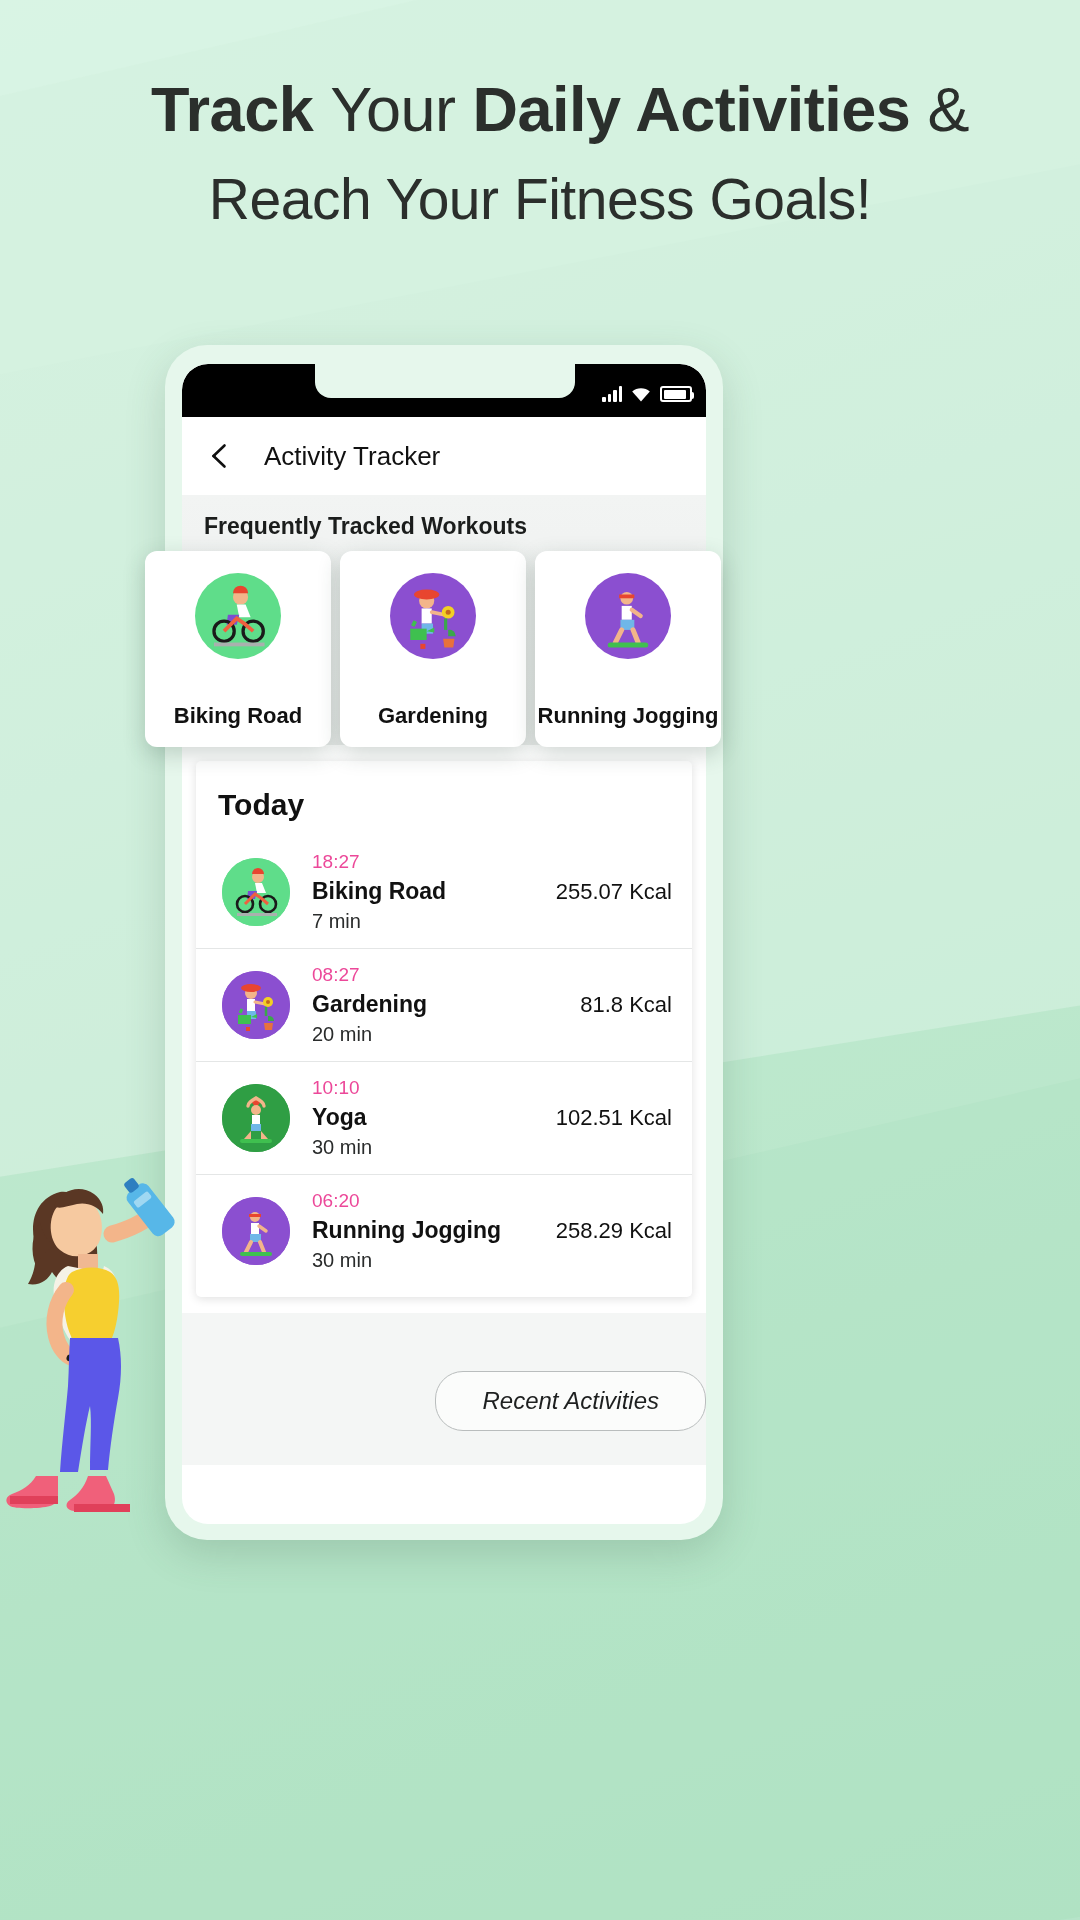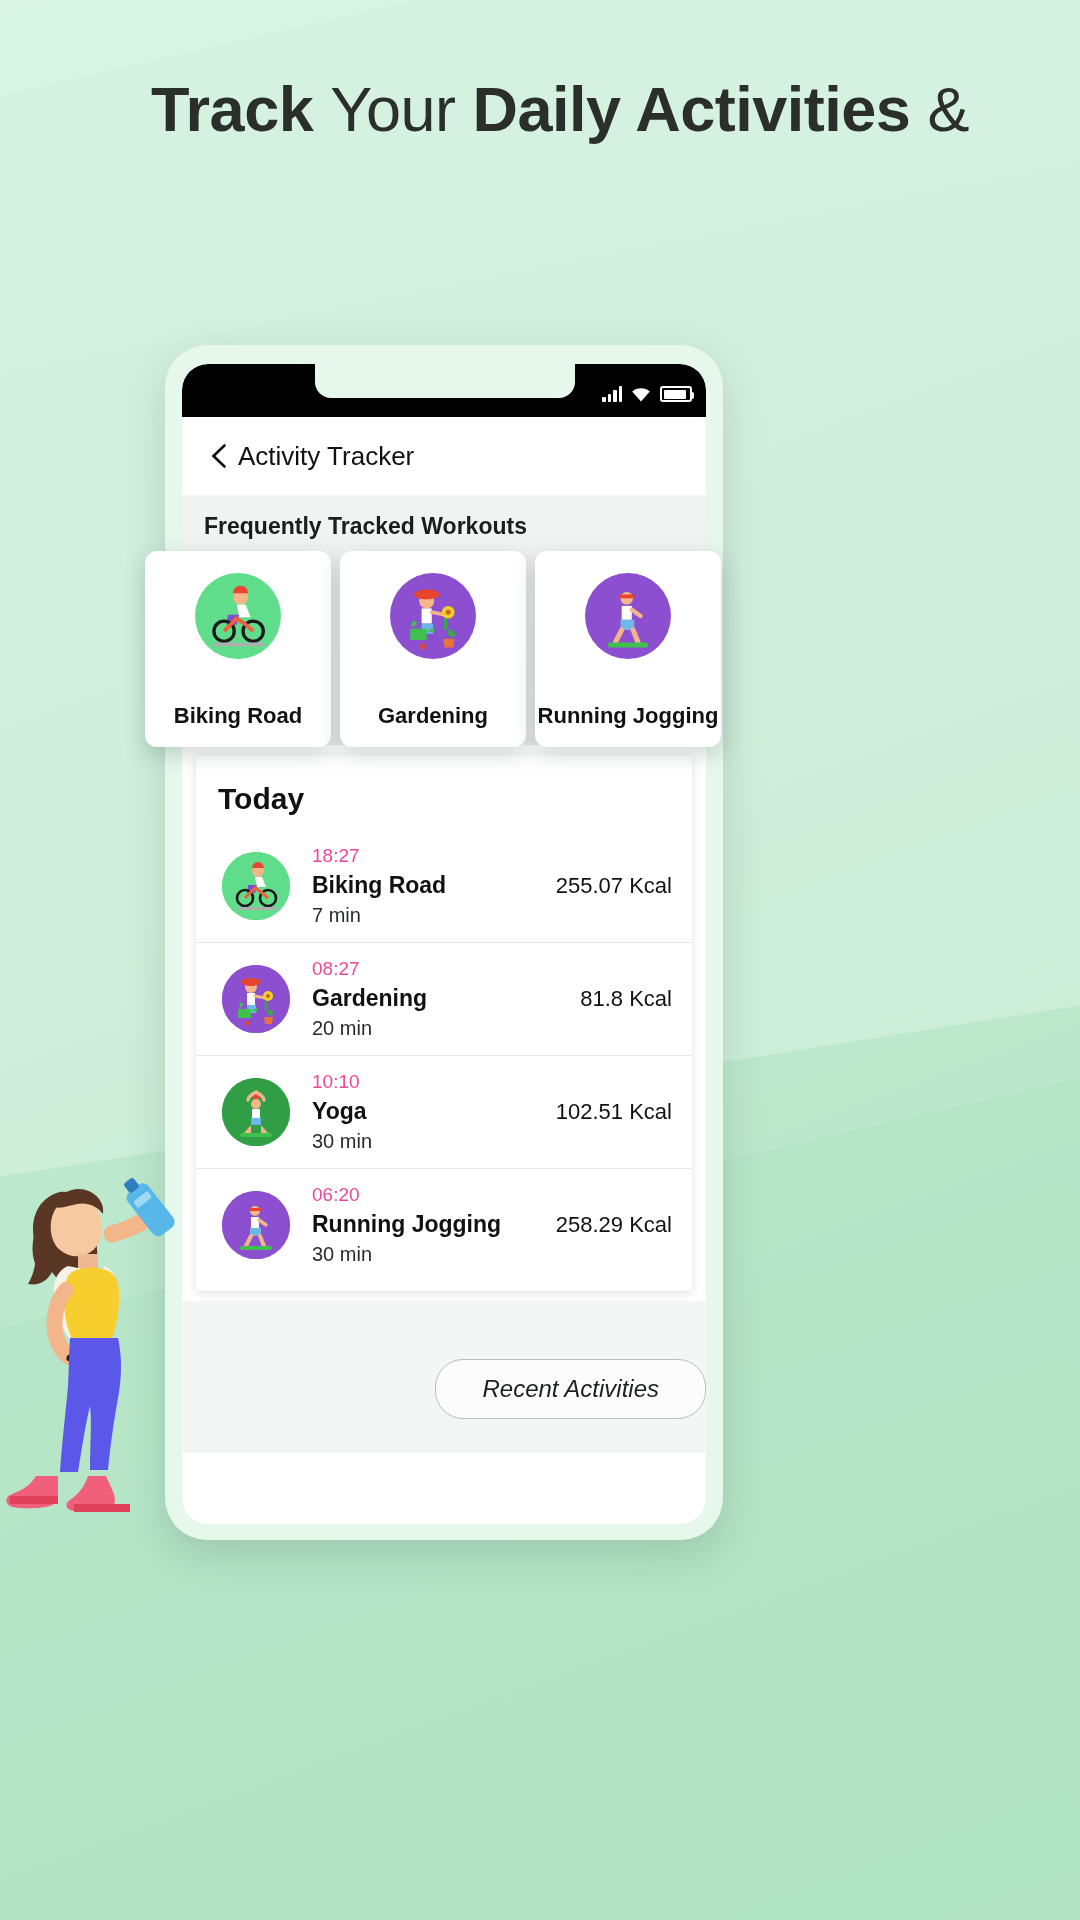--- a/index.html
+++ b/index.html
@@ -83,21 +83,21 @@
   }
   .batt::after {
     content:""; position:absolute; right:-4px; top:4px;
     width:2.5px; height:7px; background:#fff; border-radius:0 2px 2px 0;
   }
   .batt i { position:absolute; left:1.5px; top:1.5px; bottom:1.5px; width:80%; background:#fff; border-radius:1px; display:block; }
 
   
   .appbar {
     height:78px; background:#fff; display:flex; align-items:center;
-    padding:0 22px; 
+    padding:0 22px; gap:26px;
     box-shadow:0 1px 0 #eceff0;
   }
   .back-arrow { width:34px; height:34px; flex:none; }
   .appbar-title { font-size:26px; font-weight:400; color:#111; }
 
   
   .section-strip {
     background:linear-gradient(180deg,#f2f4f3 0%,#eceeed 100%);
     padding:18px 22px 0 22px;
     height:250px;
@@ -110,21 +110,21 @@
     height:86px; background:#fbfcfb;
     border:1.5px solid #9aa0a0; border-radius:9px;
     display:flex; align-items:center; justify-content:space-between;
     padding:0 24px;
   }
   .dd-text { font-size:24px; color:#1e2020; }
   .caret { width:0; height:0; border-left:10px solid transparent; border-right:10px solid transparent; border-top:11px solid #5d6362; }
 
   
   .today-card {
-    margin:10px 14px; background:#fff; border-radius:5px;
+    margin:16px 14px; background:#fff; border-radius:5px;
     box-shadow:0 2px 10px rgba(0,0,0,.12);
     padding:21px 0 10px;
   }
   .today-title { font-size:30px; font-weight:700; color:#111; padding:6px 0 14px 22px; }
   .act-row { display:flex; align-items:center; padding:13px 20px 13px 26px; }
   .act-row + .act-row { border-top:1.5px solid #e4e6e6; }
   .act-ico { width:68px; height:68px; border-radius:50%; flex:none; margin-right:22px; }
   .act-mid { flex:1; min-width:0; }
   .act-time { font-size:19px; color:#ec4899; line-height:26px; }
   .act-name { font-size:23px; font-weight:700; color:#111; line-height:32px; }
@@ -159,20 +159,21 @@
 <body>
 
 <div class="bg">
   <div class="bg-diag1"></div>
   <div class="bg-diag2"></div>
   <div class="bg-diag3"></div>
 </div>
 
 <div class="headline">
   <div class="l1"><span class="hl-b">Track </span><span class="hl-n">Your </span><span class="hl-b">Daily Activities</span><span class="hl-n"> &amp;</span></div>
+  <div class="l2">Reach Your Fitness Goals!</div>
 </div>
 
 <div class="phone">
   <div class="phone-screen">
 
     <div class="statusbar">
       <div class="notch"></div>
       <div class="status-icons">
         <span class="sig">
             <i></i>

